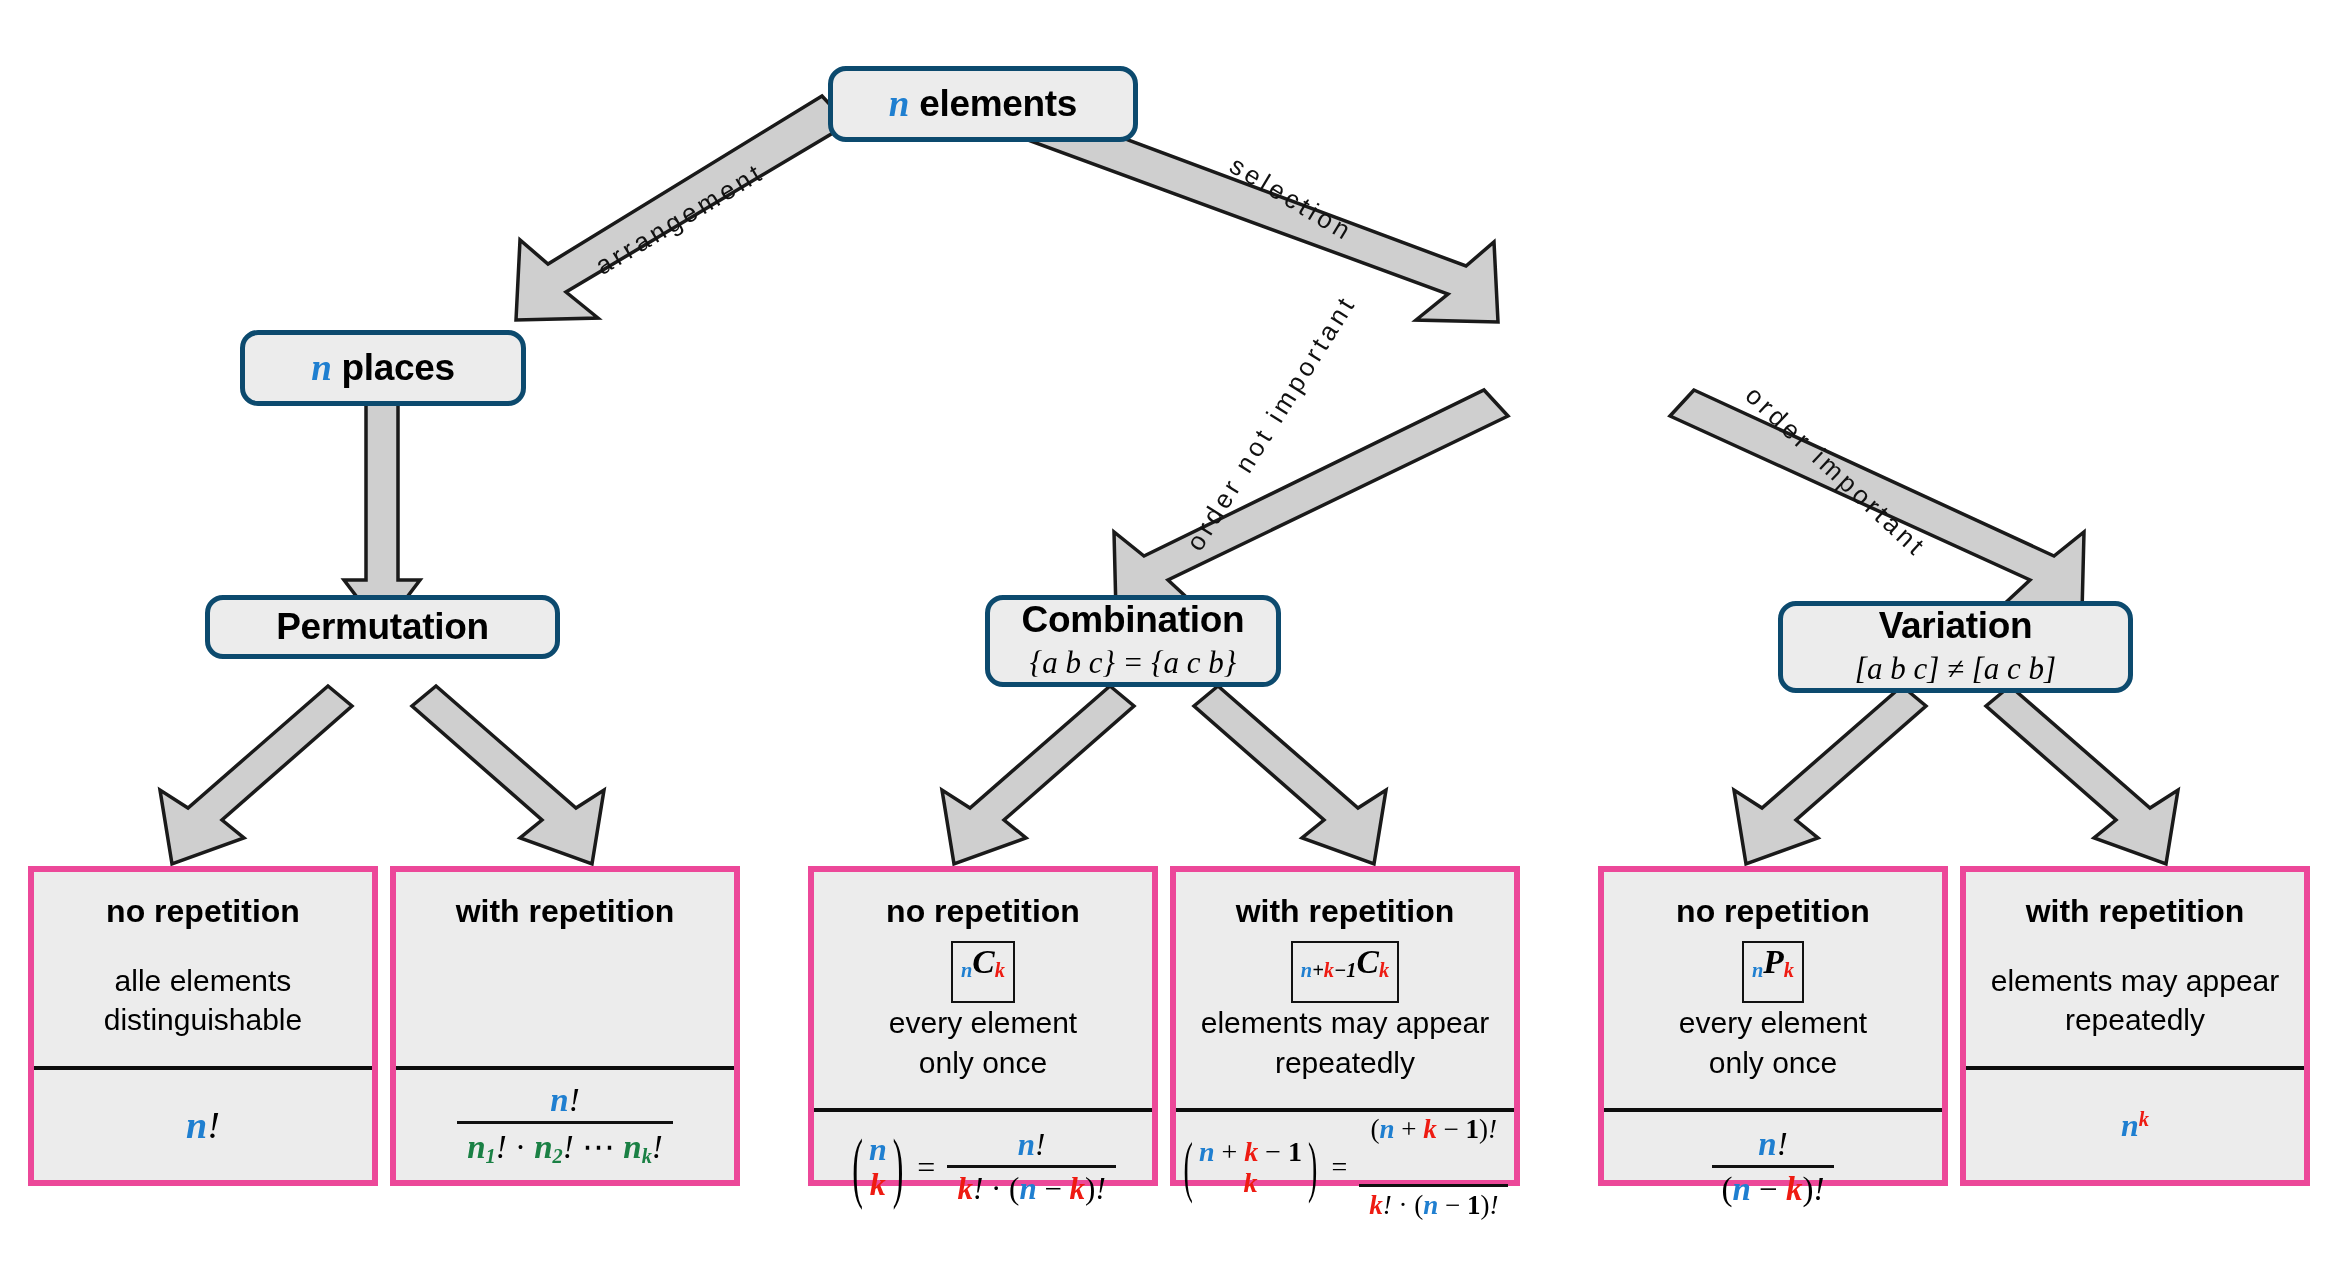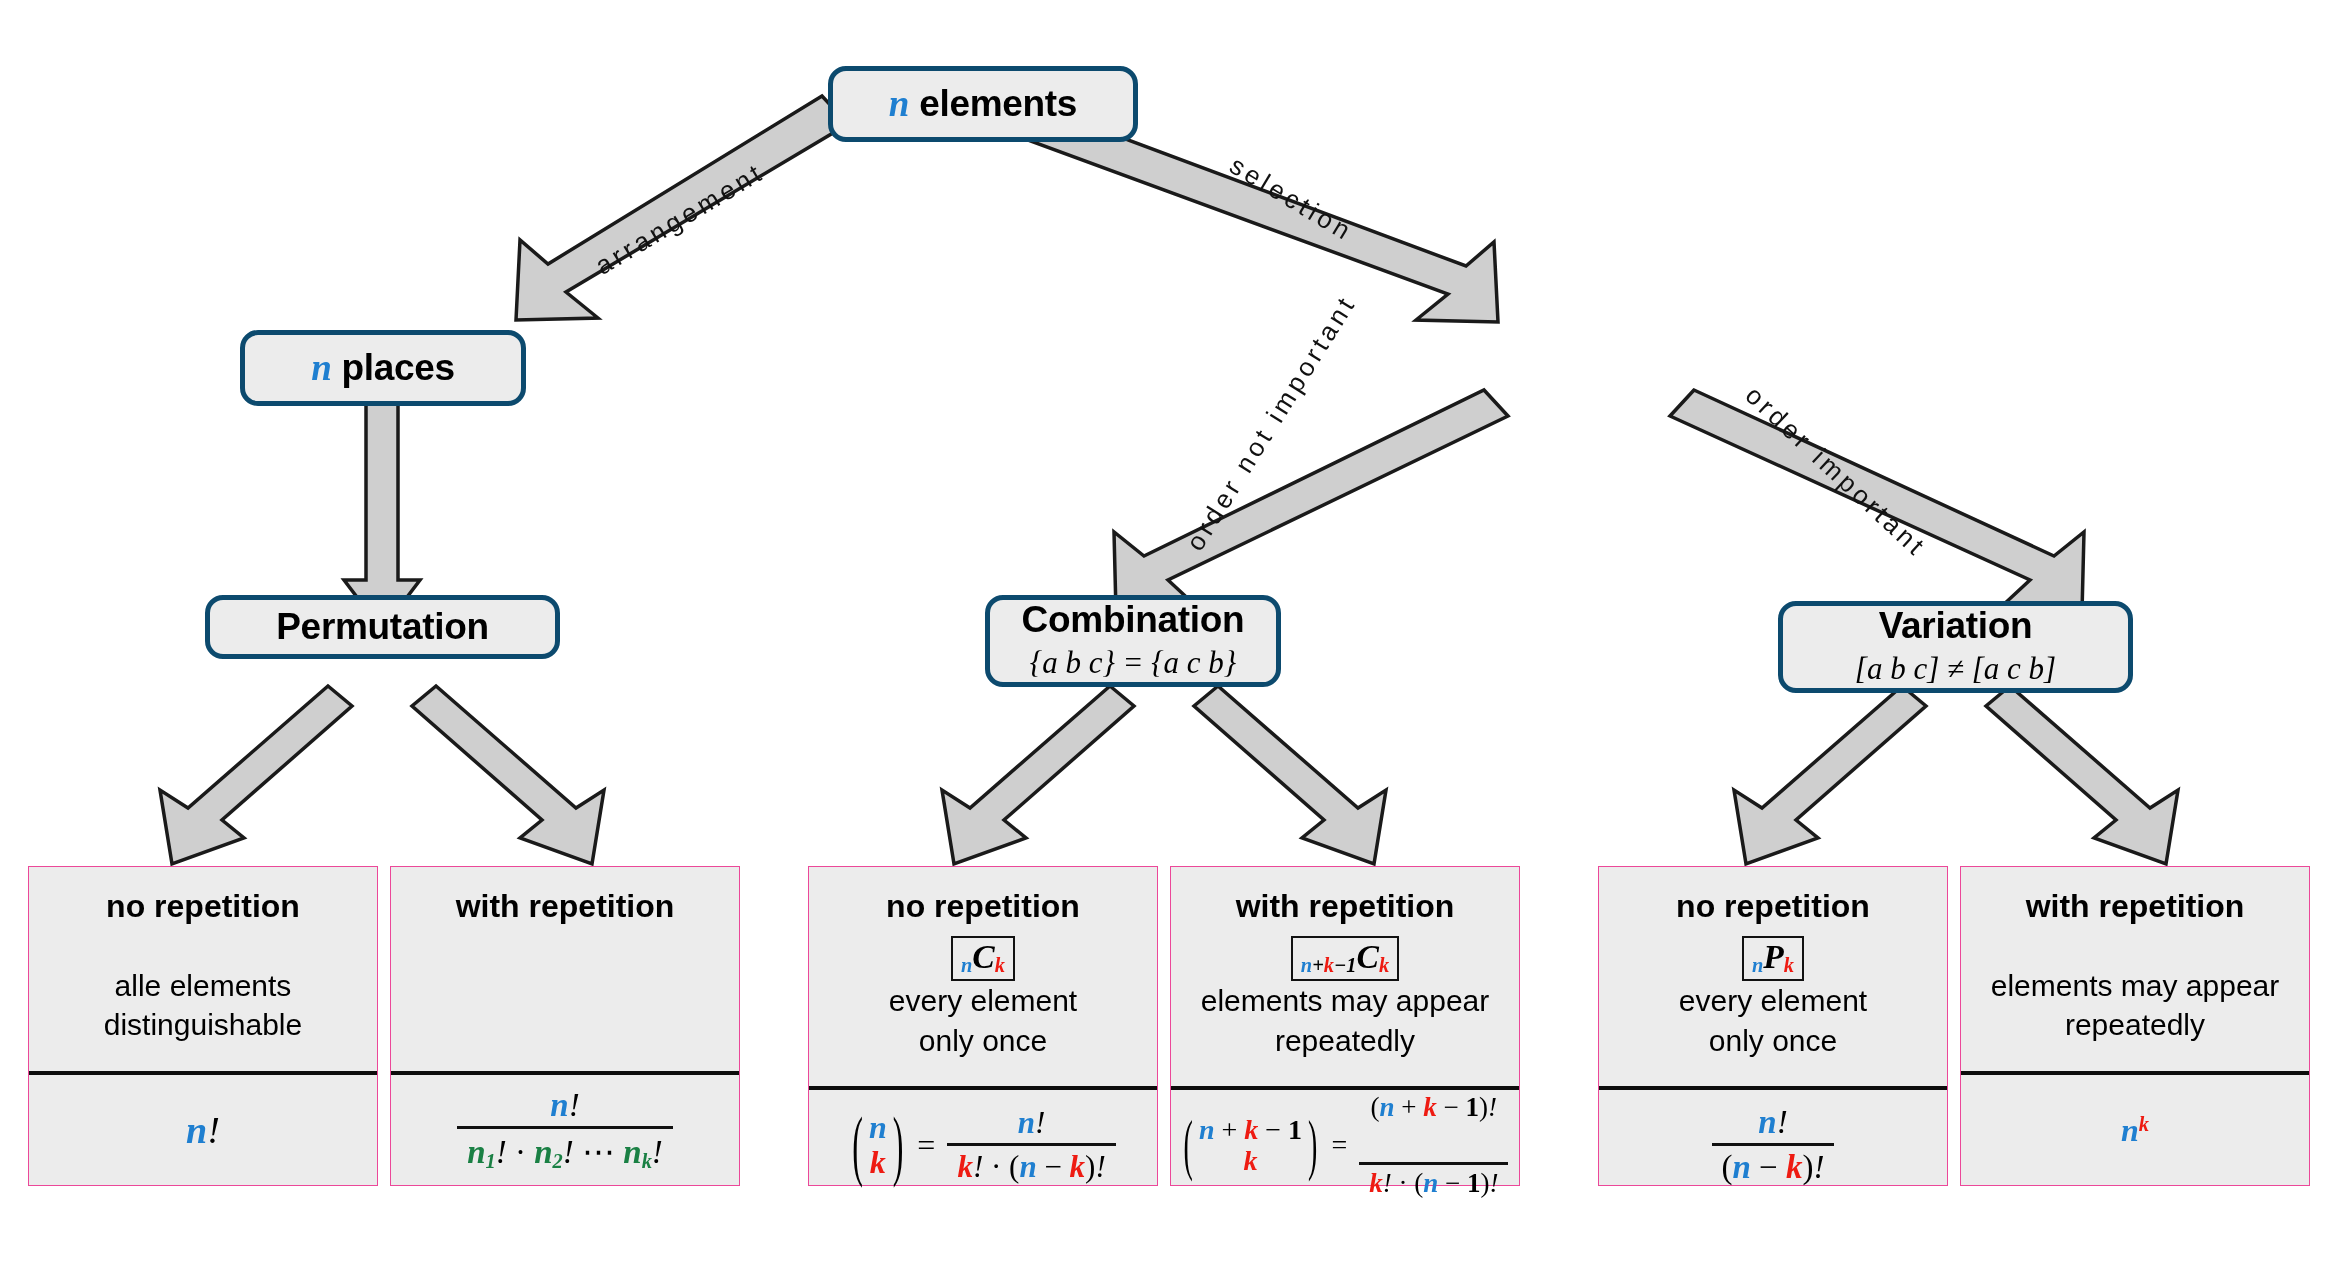--- a/index.html
+++ b/index.html
@@ -49,21 +49,21 @@
     font-size:31px;
     line-height:1.25;
     margin-top:3px;
     white-space:nowrap;
   }
 
   
   .leaf{
     position:absolute;
     background:#ececec;
-    border:1px solid #ec4899;
+    border:6px solid #ec4899;
     box-sizing:border-box;
     display:flex;
     flex-direction:column;
     z-index:5;
   }
   .leaf .upper{
     flex:1 1 auto;
     display:flex;
     flex-direction:column;
     align-items:center;
@@ -74,21 +74,21 @@
   .leaf .head{
     font-weight:bold;
     font-size:32px;
     line-height:1.1;
     white-space:nowrap;
   }
   .leaf .badge{
     margin-top:12px;
     border:2px solid #111;
     background:#ececec;
-    padding:1px 8px 3px 8px;
+    padding:1px 8px 20px 8px;
     font-family:"Liberation Serif", serif;
     font-style:italic;
     font-weight:bold;
     font-size:30px;
     line-height:1.05;
     white-space:nowrap;
   }
   .leaf .desc{
     margin-top:auto;
     margin-bottom:26px;

